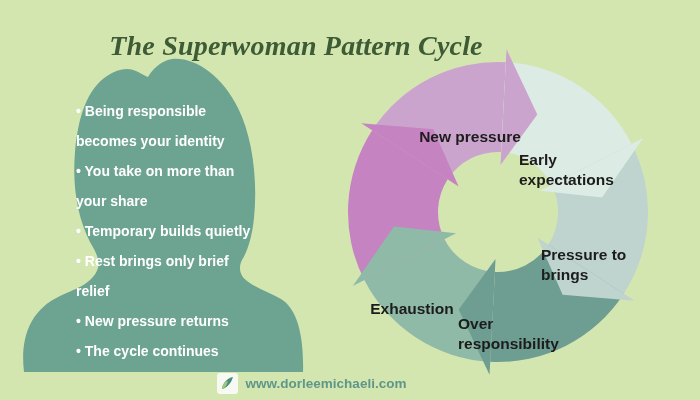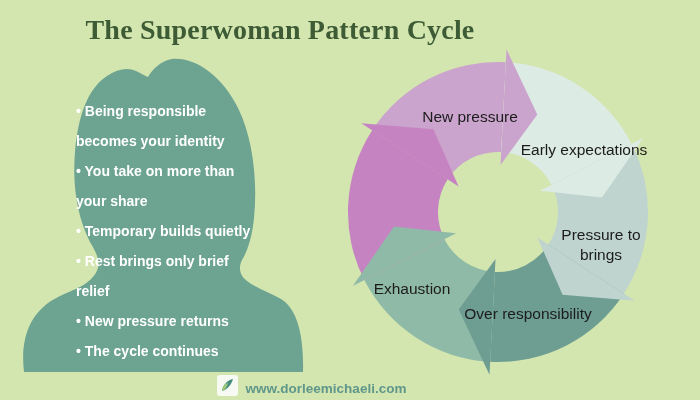--- a/index.html
+++ b/index.html
@@ -10,59 +10,61 @@
   .canvas{
     position:relative;
     width:700px;height:400px;
     margin:0 auto;
     background:var(--background,#d4e6af);
     overflow:hidden;
   }
   .title{
     position:absolute;
     left:0;top:14px;width:560px;
-    margin:0;
+    margin:16px;
     text-align:center;
     font-family:"Liberation Serif", serif;
     font-weight:bold;
     font-size:28px;
     letter-spacing:.2px;
     color:var(--title,#3d5b35);
+    font-style:italic;
   }
   .layer-svg{position:absolute;left:0;top:0;}
   .silhouette-path{fill:var(--silhouette,#6ca391);}
   .bullets{
     position:absolute;
     left:76px;top:96px;width:184px;
     text-align:left;
     color:var(--bullet-text,#fff);
     font-weight:bold;
     font-size:14px;
     line-height:30px;
   }
   .cycle-label{
     position:absolute;
     transform:translate(-50%,-50%);
-    text-align:center;
-    font-weight:normal;
+    text-align:left;
+    font-weight:bold;
     font-size:15.5px;
     line-height:1.3;
     color:var(--label-text,#1c1c1c);
     white-space:normal;
+    margin-top:20px;
   }
   .lbl0{left:470px;top:117px;white-space:nowrap;}
   .lbl1{left:584px;top:150px;width:130px;}
   .lbl2{left:601px;top:245px;width:120px;}
   .lbl3{left:528px;top:314px;width:140px;}
   .lbl4{left:412px;top:289px;white-space:nowrap;}
   .lbl5{left:398px;top:200px;width:112px;}
   .footer{
     position:absolute;
     left:0;top:370px;width:623px;height:26px;
-    display:flex;align-items:flex-end;justify-content:center;gap:8px;
+    display:flex;align-items:center;justify-content:center;gap:8px;
   }
   .logo{
     width:21px;height:21px;
     background:var(--icon-bg,#f7faf2);
     border-radius:3px;
     display:inline-flex;align-items:center;justify-content:center;
   }
   .leaf-dark{fill:var(--leaf-dark,#4a8d7f);}
   .leaf-light{fill:var(--leaf-light,#9cc97a);}
   .website{

